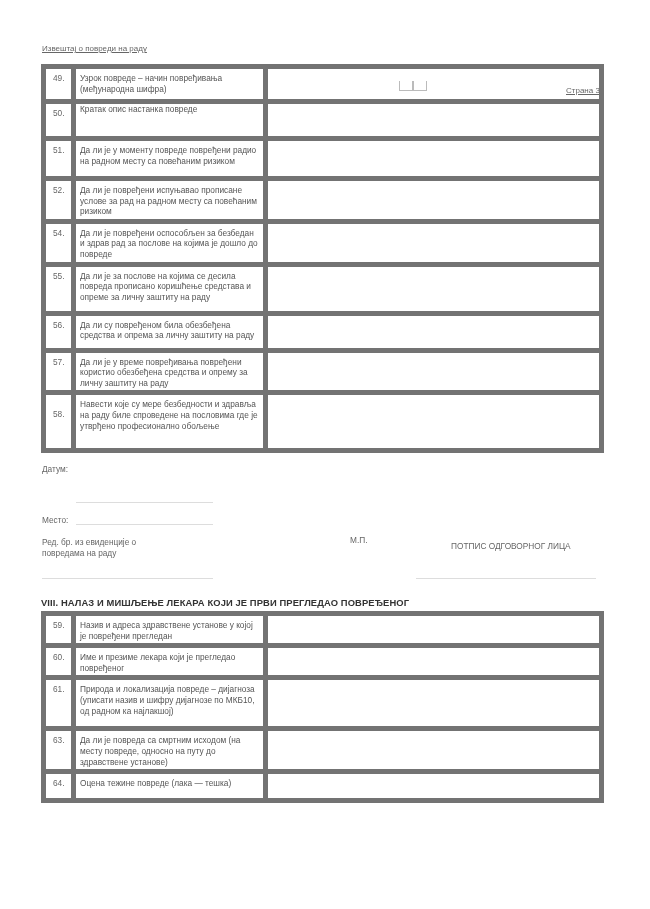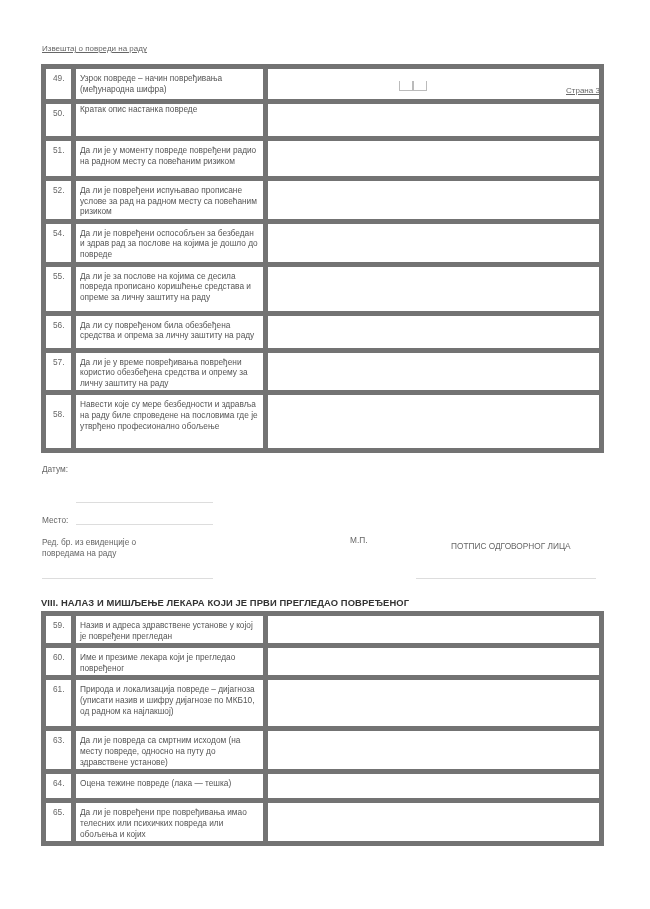--- a/index.html
+++ b/index.html
@@ -143,19 +143,14 @@
   <tr style="height:43px">
     <td class="num">63.</td>
     <td class="label">Да ли је повреда са смртним исходом (на месту повреде, односно на путу до здравствене установе)</td>
     <td class="answer"></td>
   </tr>
   <tr style="height:29px">
     <td class="num">64.</td>
     <td class="label">Оцена тежине повреде (лака — тешка)</td>
     <td class="answer"></td>
   </tr>
-  <tr style="height:38px">
-    <td class="num">65.</td>
-    <td class="label">Да ли је повређени пре повређивања имао телесних или психичких повреда или обољења и којих</td>
-    <td class="answer"></td>
-  </tr>
 </tbody>
   </table>
 
 </body></html>

